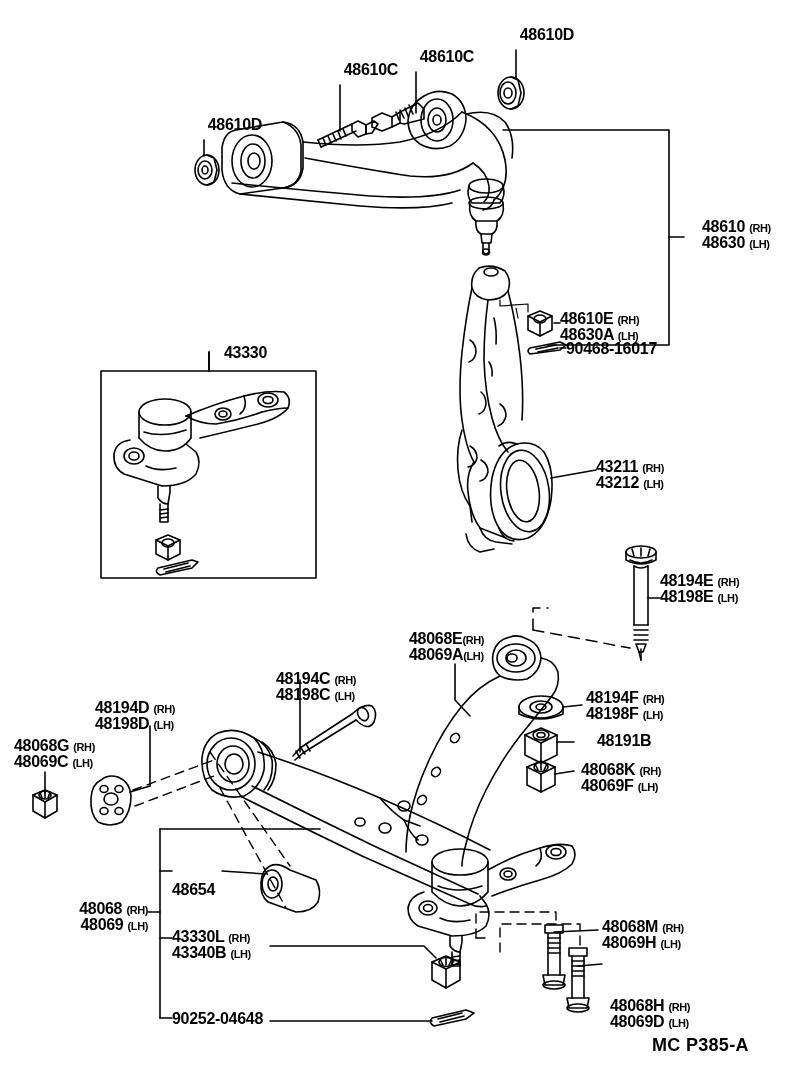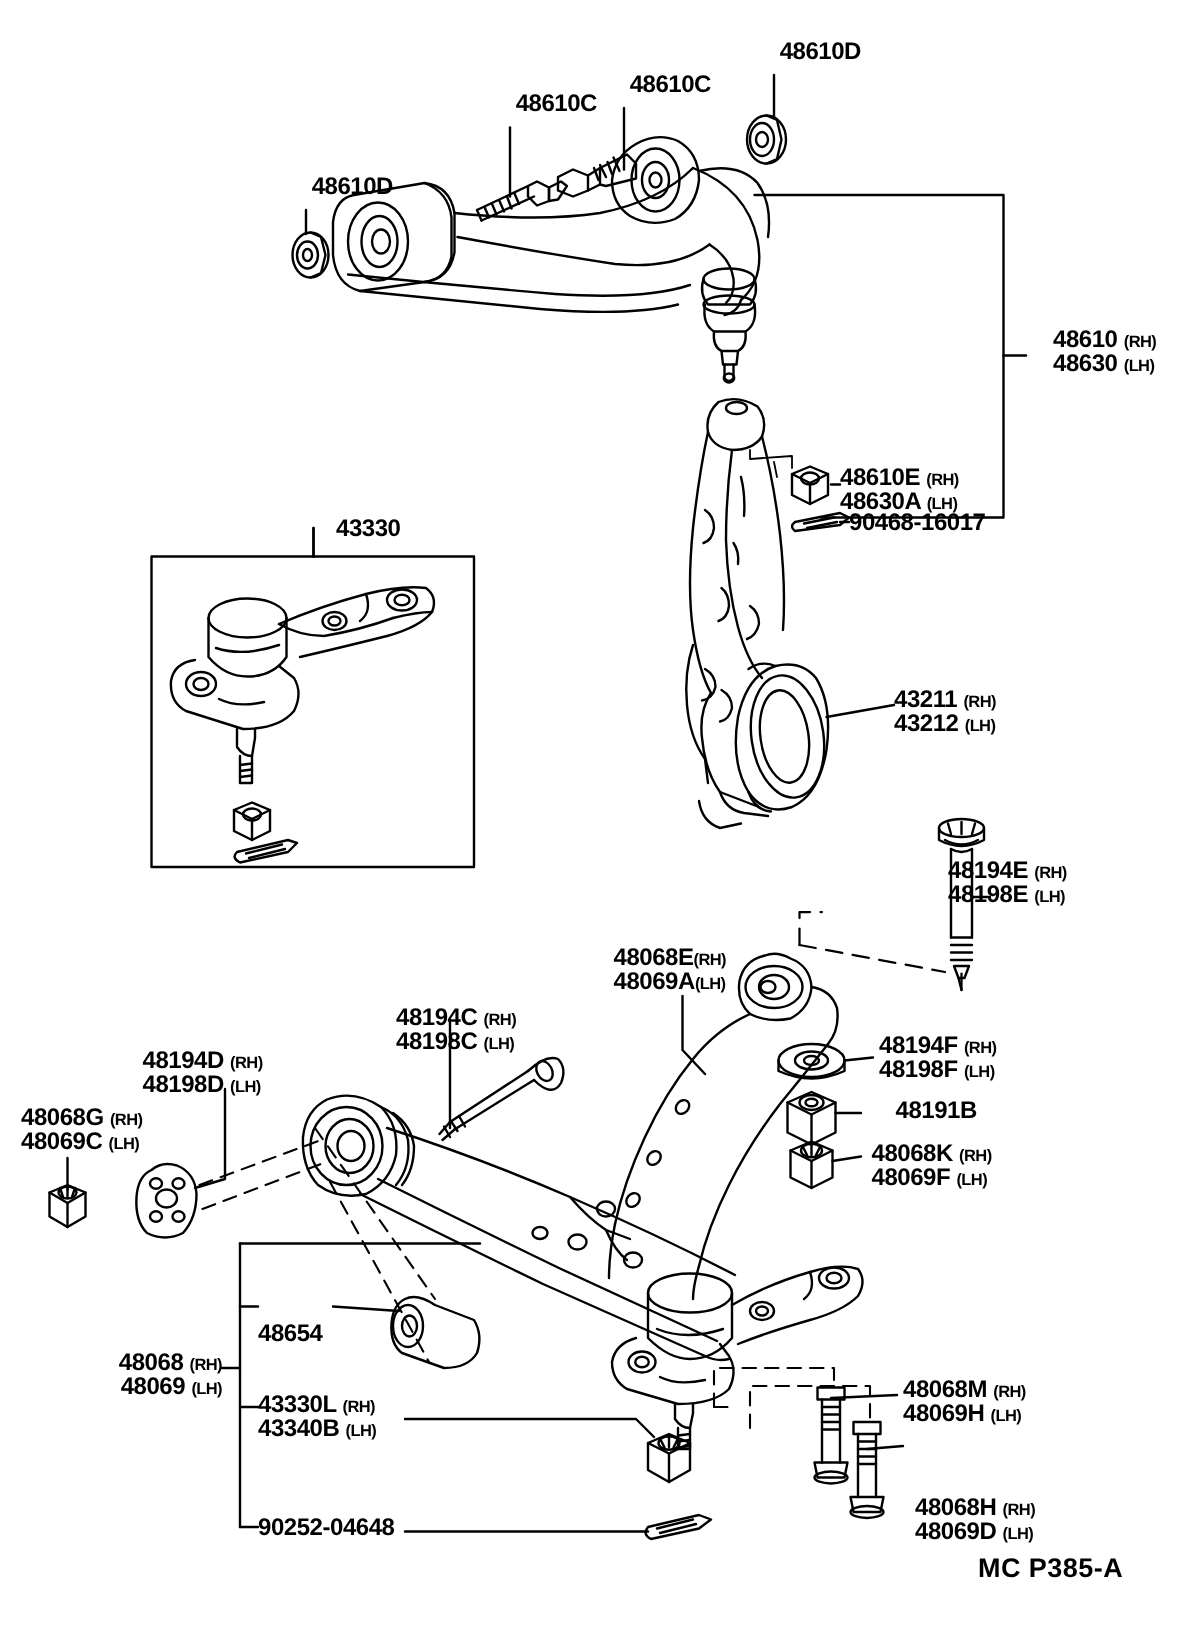--- a/index.html
+++ b/index.html
@@ -437,21 +437,21 @@
 
   <div class="lbl" style="left:596px;top:459px;">
     <span class="l2"><span>43211</span> <span class="sfx">(RH)</span></span>
     <span class="l2"><span>43212</span> <span class="sfx">(LH)</span></span>
   </div>
 
   <div class="lbl ctr" style="left:151px;top:345px;width:116px;">
     <span>43330</span>
   </div>
 
-  <div class="lbl" style="left:632px;top:573px;">
+  <div class="lbl" style="left:660px;top:573px;">
     <span class="l2"><span>48194E</span> <span class="sfx">(RH)</span></span>
     <span class="l2"><span>48198E</span> <span class="sfx">(LH)</span></span>
   </div>
 
   <div class="lbl" style="left:409px;top:631px;">
     <span class="l2"><span>48068E</span><span class="sfx">(RH)</span></span>
     <span class="l2"><span>48069A</span><span class="sfx">(LH)</span></span>
   </div>
 
   <div class="lbl" style="left:586px;top:690px;">
@@ -461,21 +461,21 @@
 
   <div class="lbl" style="left:581px;top:733px;margin-left:16px;">
     <span>48191B</span>
   </div>
 
   <div class="lbl" style="left:581px;top:762px;">
     <span class="l2"><span>48068K</span> <span class="sfx">(RH)</span></span>
     <span class="l2"><span>48069F</span> <span class="sfx">(LH)</span></span>
   </div>
 
-  <div class="lbl" style="left:264px;top:671px;">
+  <div class="lbl" style="left:276px;top:671px;">
     <span class="l2"><span>48194C</span> <span class="sfx">(RH)</span></span>
     <span class="l2"><span>48198C</span> <span class="sfx">(LH)</span></span>
   </div>
 
   <div class="lbl" style="left:95px;top:700px;">
     <span class="l2"><span>48194D</span> <span class="sfx">(RH)</span></span>
     <span class="l2"><span>48198D</span> <span class="sfx">(LH)</span></span>
   </div>
 
   <div class="lbl" style="left:14px;top:738px;">

